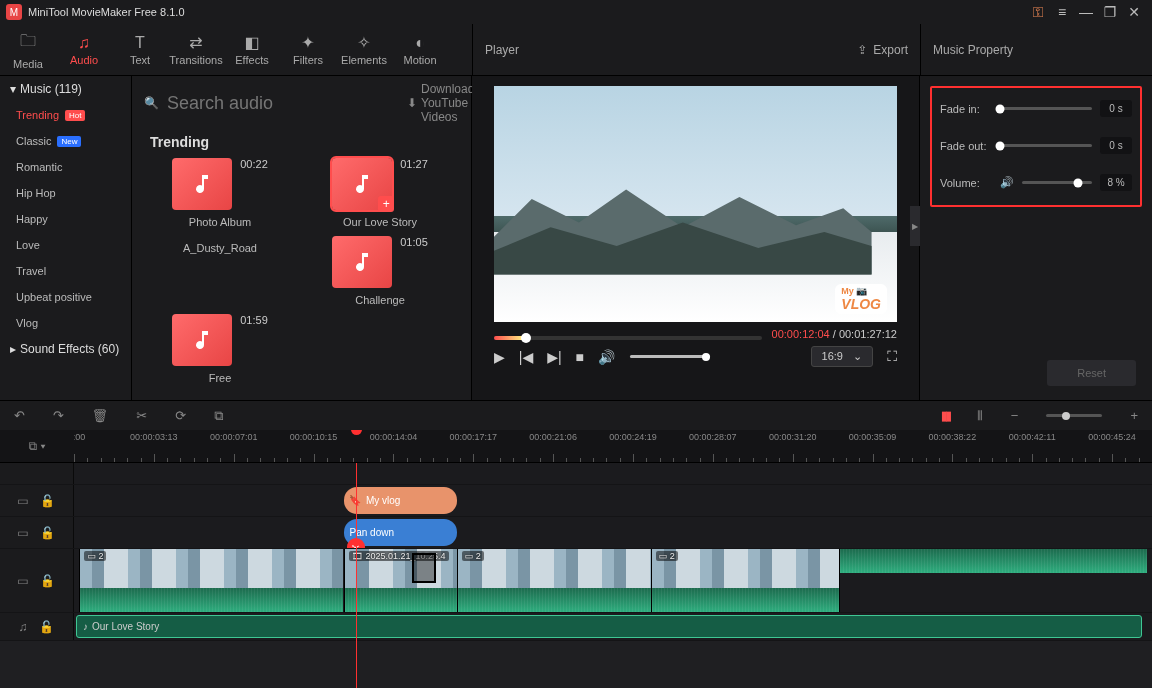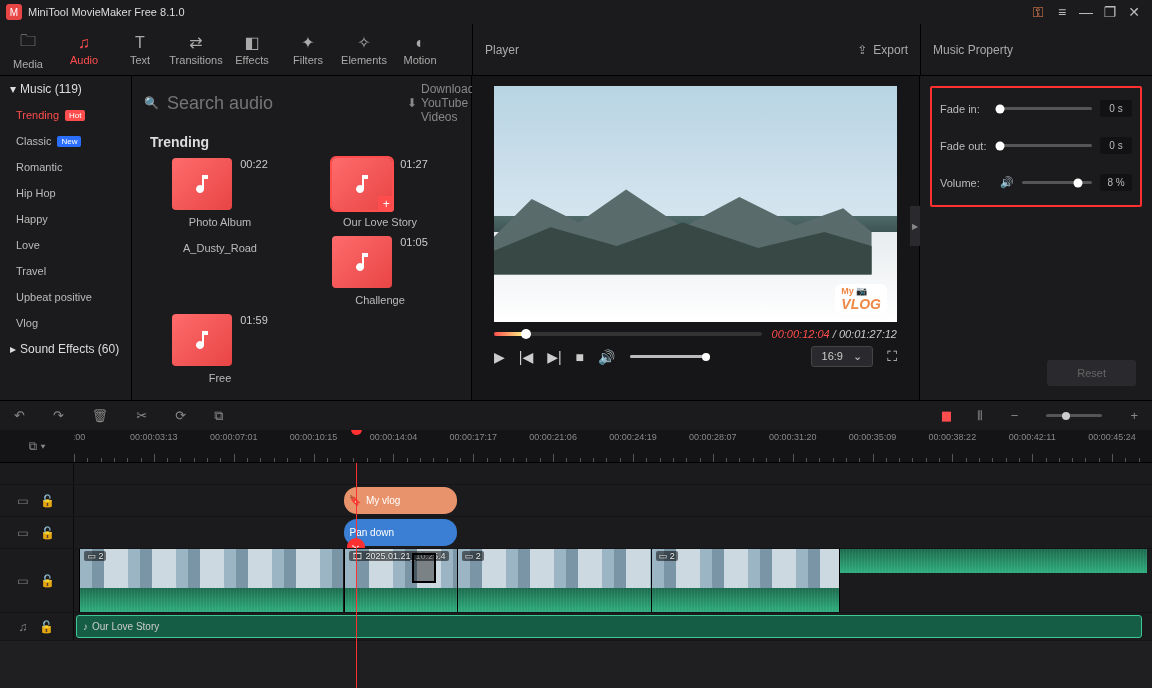--- a/index.html
+++ b/index.html
@@ -50,21 +50,21 @@
 .dur { font-size:11px; color:#ccc; }
 .tile-name { margin-top:6px; font-size:11px; color:#bbb; }
 
 
 .player { width:448px; background:#161618; border-right:1px solid #000; display:flex; flex-direction:column; padding:10px 12px 6px; gap:6px; position:relative; }
 .video { height:236px; background:#000; position:relative; overflow:hidden; margin:0 10px; }
 .sky { position:absolute; inset:0; background:linear-gradient(#b8d4e3,#d5e5ef 55%, #4f6b6a 55%, #3d5452 62%, #e8ecef 62%, #fff 100%); }
 .mtn { position:absolute; left:0; right:0; top:40%; height:40%; }
 .vlog { position:absolute; right:10px; bottom:8px; background:#fff; border-radius:6px; padding:2px 6px; font-weight:800; color:#e84; font-size:14px; font-style:italic; }
 .vlog .my { display:block; font-size:9px; font-style:normal; }
-.seek { display:flex; align-items:center; gap:10px; margin:0 10px;font-style:italic; }
+.seek { display:flex; align-items:flex-end; gap:10px; margin:0 10px; }
 .seek .bar { flex:1; height:4px; background:#333; position:relative; border-radius:2px; }
 .seek .bar .fill { position:absolute; left:0; top:0; height:100%; width:12%; background:linear-gradient(90deg,#ff4d4d,#ff8); border-radius:2px; }
 .seek .bar .thumb { position:absolute; left:12%; top:50%; width:10px; height:10px; background:#fff; border-radius:50%; transform:translate(-50%,-50%); }
 .time { font-size:11px; }
 .time .cur { color:#ff4d4d; }
 .controls { display:flex; align-items:center; gap:14px; margin:0 10px; color:#ccc; }
 .controls .btn { cursor:pointer; font-size:14px; }
 .vol-bar { width:80px; height:3px; background:#444; position:relative; border-radius:2px; }
 .vol-bar .vthumb { position:absolute; right:0; top:50%; width:8px; height:8px; background:#fff; border-radius:50%; transform:translate(0,-50%); }
 .vol-bar .vfill { position:absolute; left:0; top:0; width:100%; height:100%; background:#bbb; border-radius:2px; }

